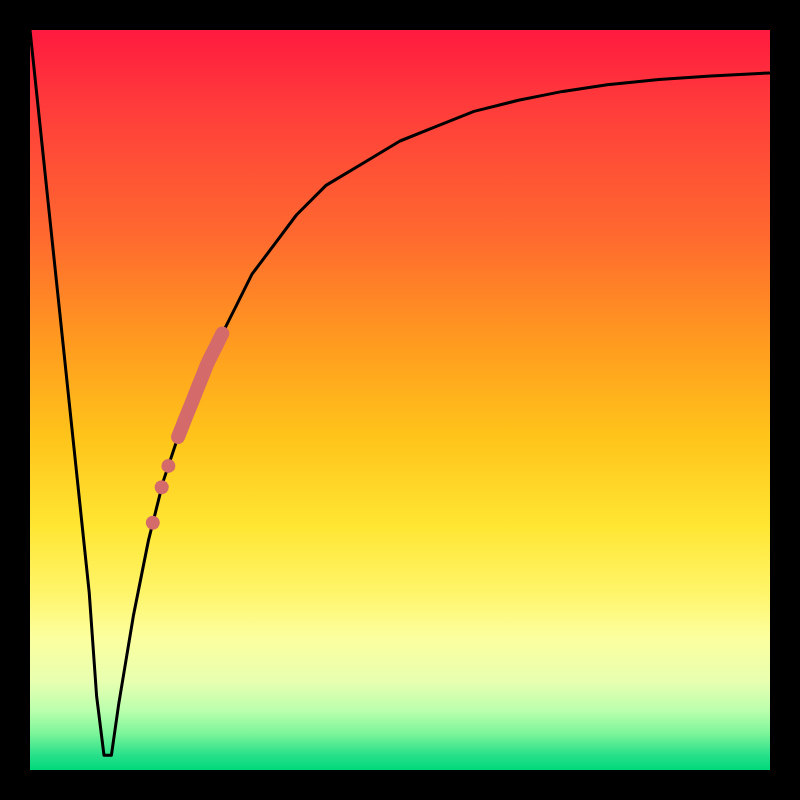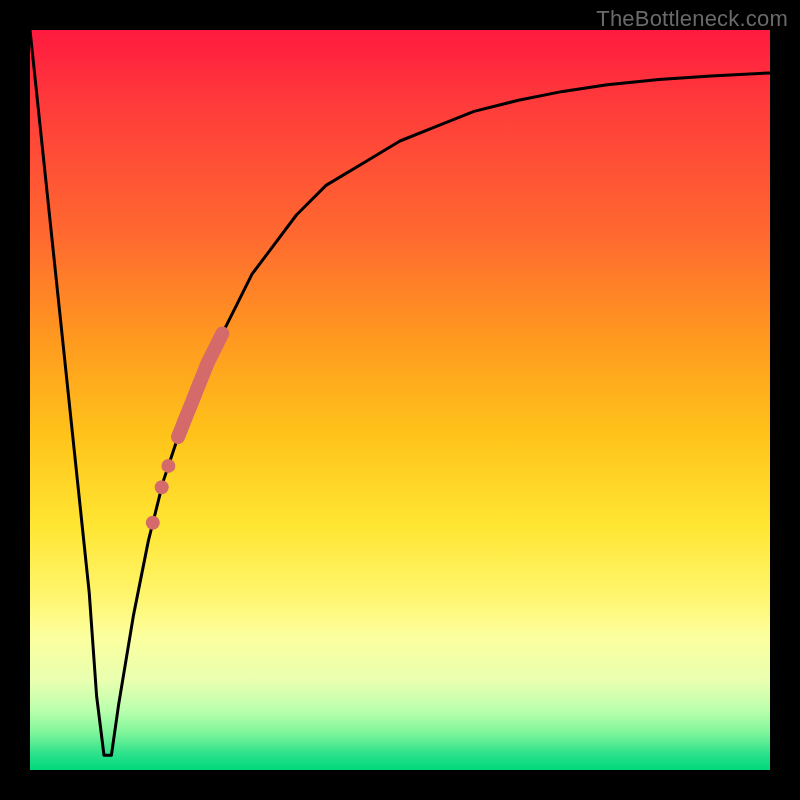--- a/index.html
+++ b/index.html
@@ -76,21 +76,20 @@
   }
   .marker-dot {
     fill: #d46a6a;
     stroke: none;
   }
 </style>
 </head>
 <body>
 
 <div class="frame">
-  <div class="watermark">TheBottleneck.com</div>
   <div class="plot">
     <div class="gradient"></div>
     <svg class="curve" viewBox="0 0 740 740" preserveAspectRatio="none">
       <path id="main-curve" class="curve-path" d="M0.0 0.0 L14.8 140.6 L29.6 281.2 L44.4 421.8 L59.2 562.4 L66.6 666.0 L74.0 725.2 L81.4 725.2 L88.8 673.4 L103.6 584.6 L118.4 510.6 L133.2 451.4 L148.0 407.0 L162.8 370.0 L177.6 333.0 L192.4 303.4 L207.2 273.8 L222.0 244.2 L244.2 214.6 L266.4 185.0 L296.0 155.4 L333.0 133.2 L370.0 111.0 L407.0 96.2 L444.0 81.4 L488.4 70.3 L532.8 61.4 L577.2 54.8 L629.0 49.6 L680.8 45.9 L740.0 42.9"></path>
       <path id="marker-seg" class="marker-line" d="M148.0 407.0 L151.2 399.1 L154.3 391.1 L157.5 383.2 L160.7 375.3 L163.9 367.4 L167.0 359.4 L170.2 351.5 L173.4 343.6 L176.5 335.6 L179.7 328.8 L182.9 322.4 L186.1 316.1 L189.2 309.7 L192.4 303.4" style="stroke: rgb(212, 106, 106);"></path>
       <g id="marker-dots">
           <circle cx="138.4" cy="435.9" r="7" class="marker-dot" style="fill: rgb(212, 106, 106);"></circle>
           <circle cx="131.7" cy="457.3" r="7" class="marker-dot" style="fill: rgb(212, 106, 106);"></circle>
           <circle cx="122.8" cy="492.8" r="7" class="marker-dot" style="fill: rgb(212, 106, 106);"></circle>
         </g>

